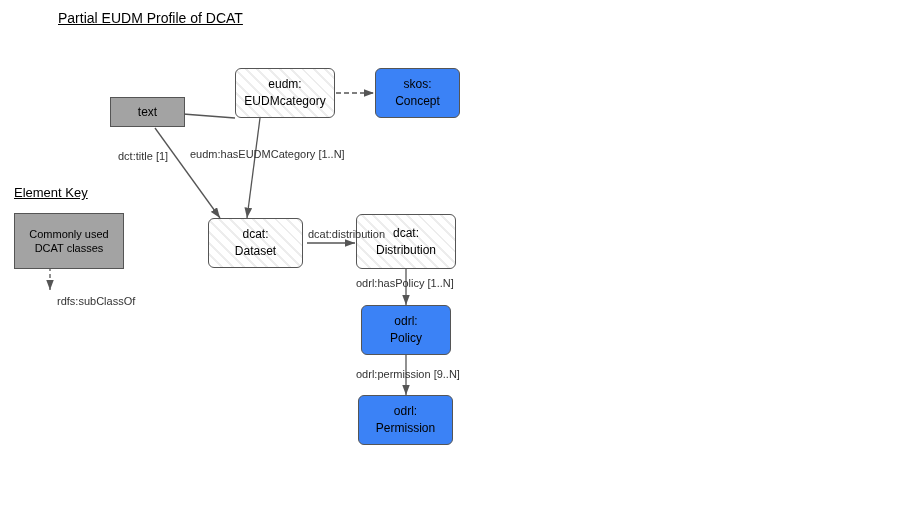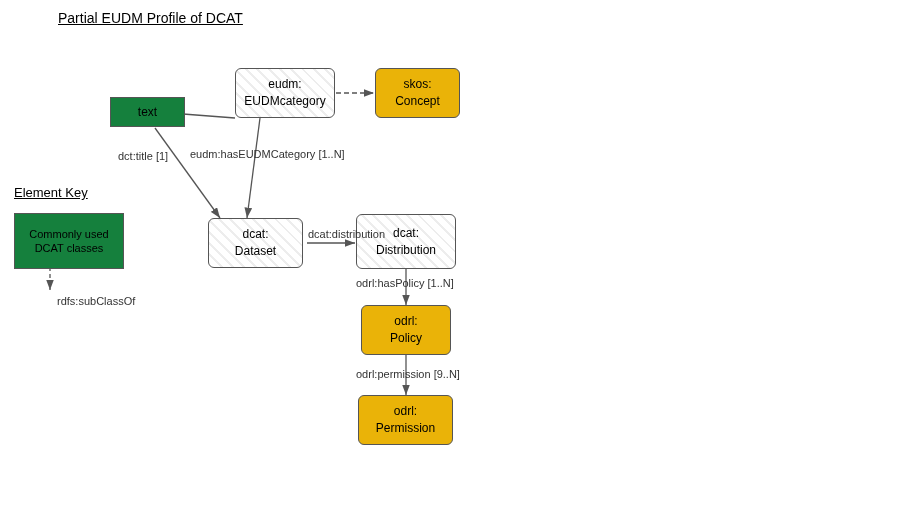--- a/index.html
+++ b/index.html
@@ -26,39 +26,39 @@
       display: flex;
       align-items: center;
       justify-content: center;
       text-align: center;
       font-size: 12px;
       line-height: 1.4;
     }
     .node-rect {
       border: 1.5px solid #555;
       border-radius: 6px;
-      background: #eab308;
+      background: #3b82f6;
       padding: 6px 10px;
     }
     .node-hatch {
       border: 1.5px solid #555;
       border-radius: 6px;
       background-image: repeating-linear-gradient(
         45deg,
         rgba(0,0,0,0.07) 0px,
         rgba(0,0,0,0.07) 2px,
         transparent 2px,
         transparent 8px
       );
       background-color: #fff;
       padding: 6px 10px;
     }
     .node-plain {
       border: 1.5px solid #555;
-      background: #15803d;
+      background: #a3a3a3;
       padding: 5px 10px;
     }
     .label {
       position: absolute;
       font-size: 11px;
       color: #333;
       white-space: nowrap;
     }
     .element-key-title {
       position: absolute;

